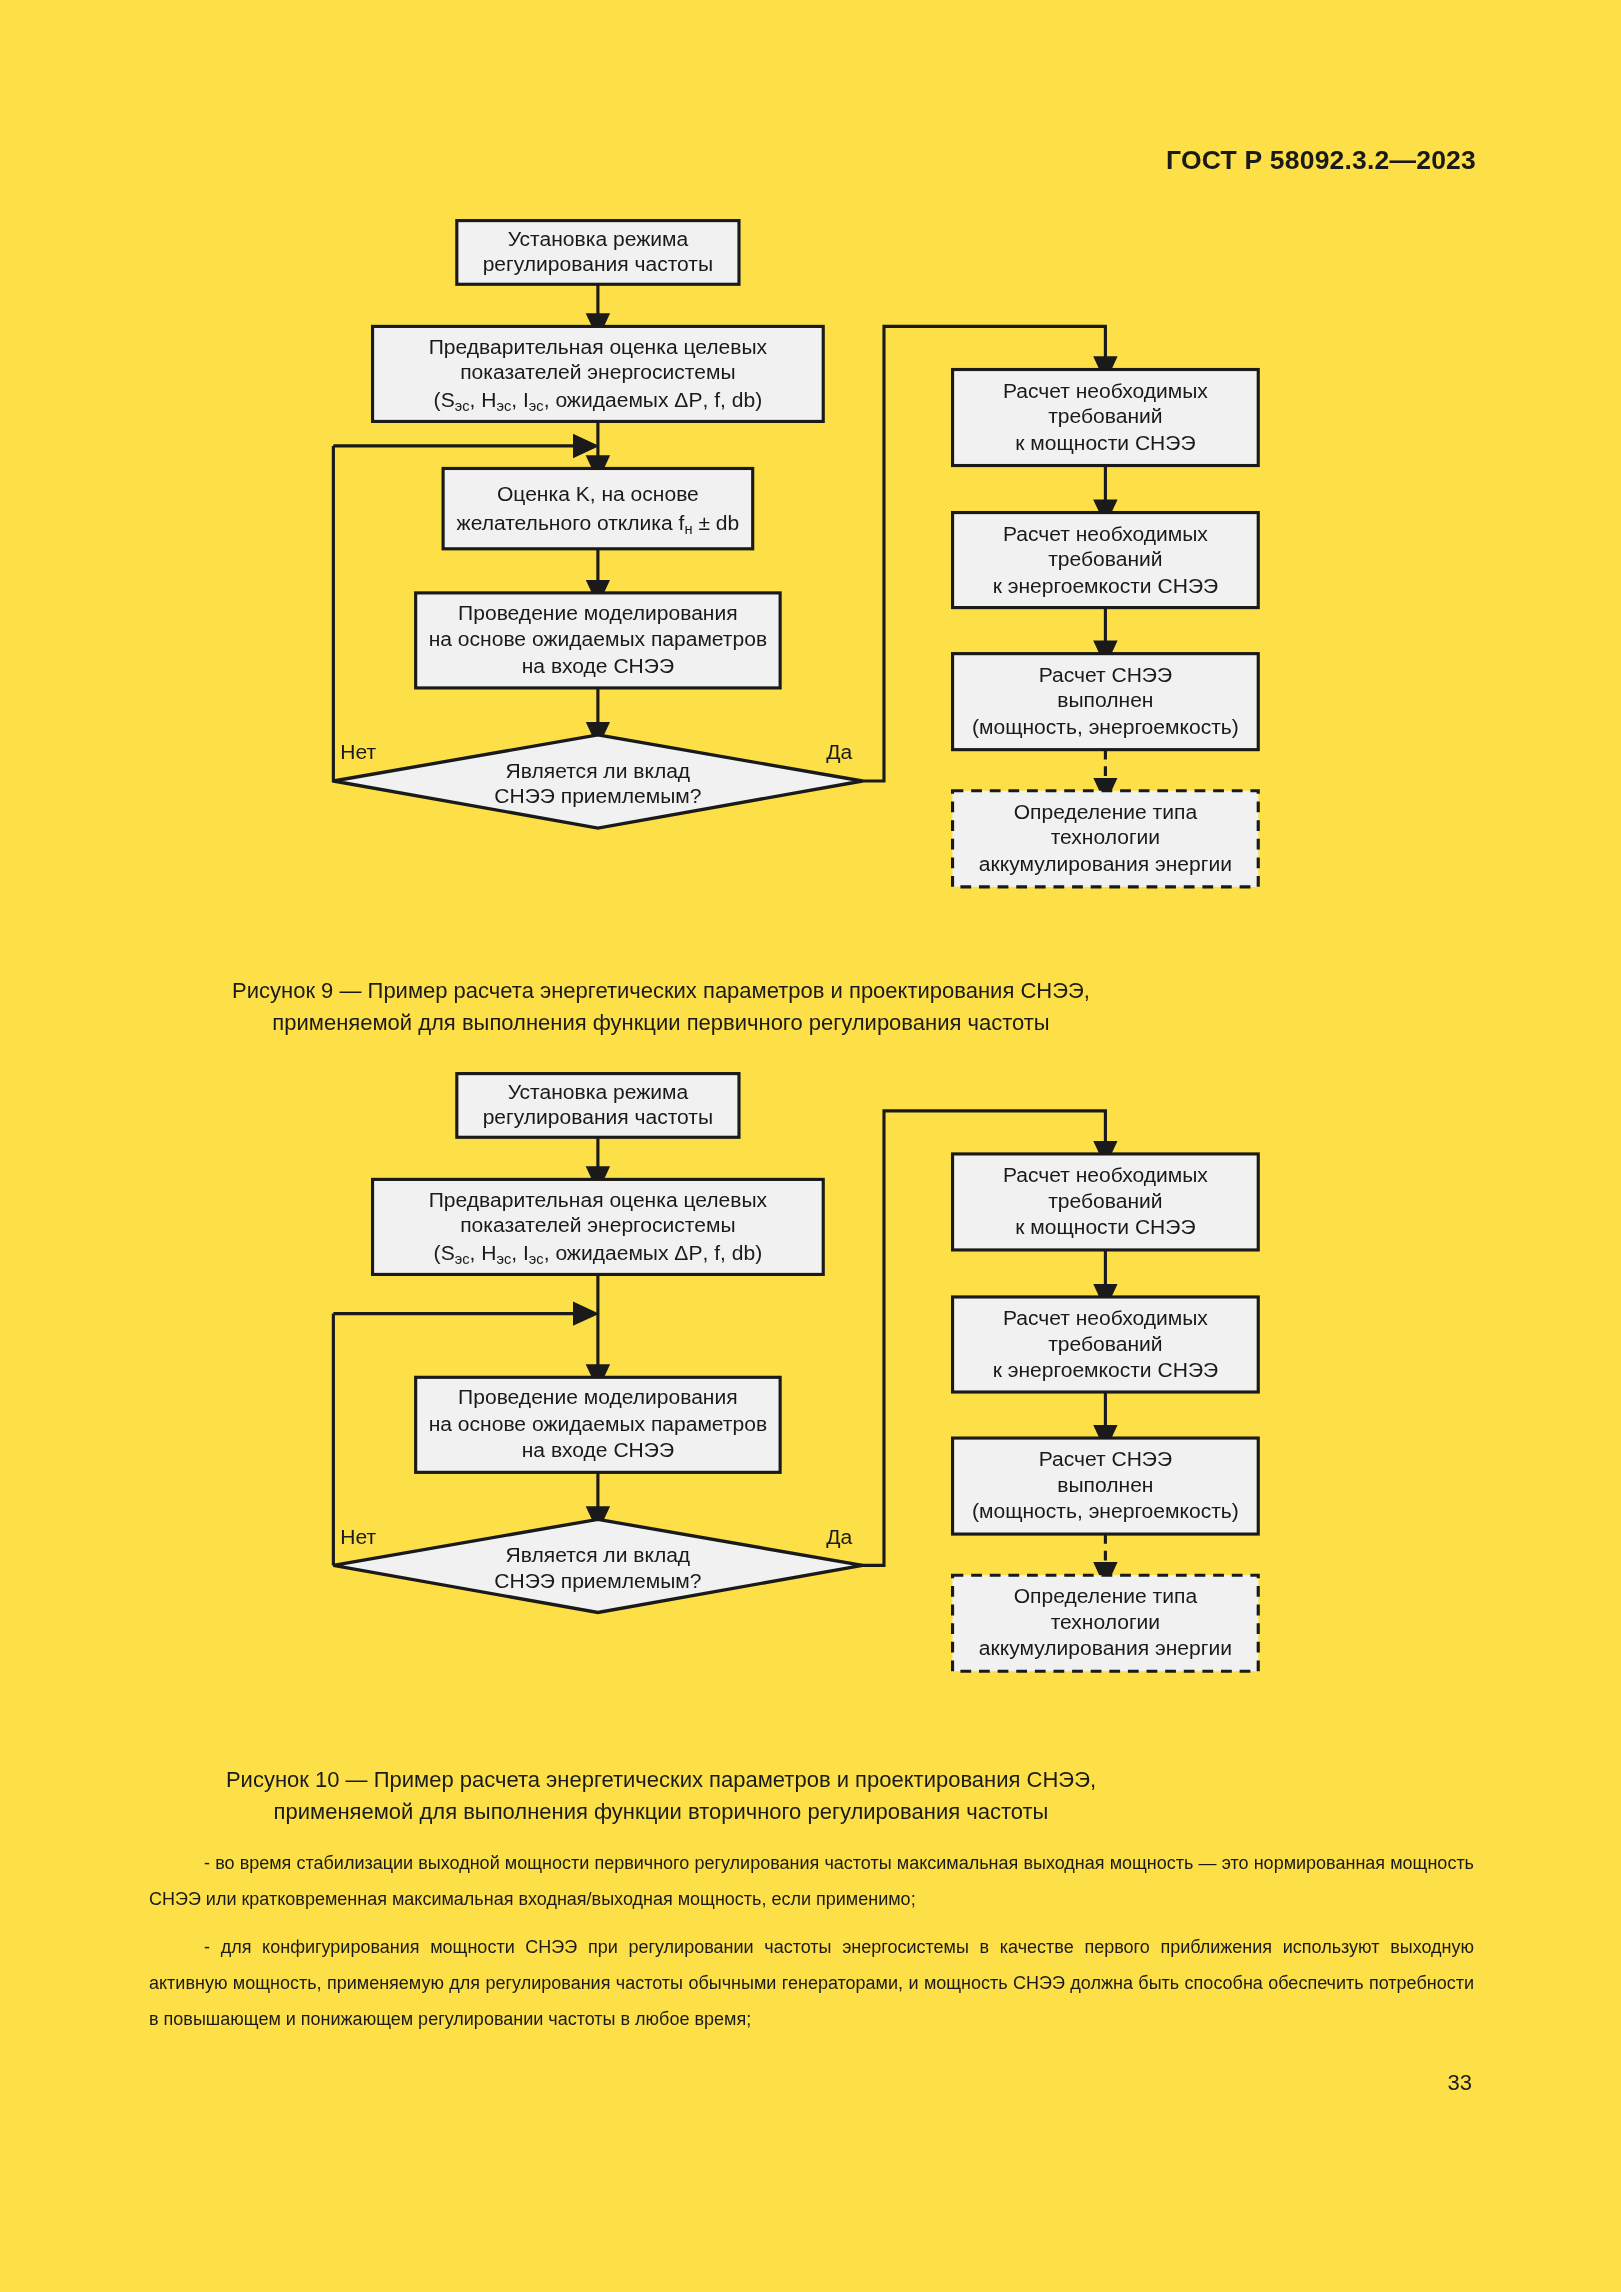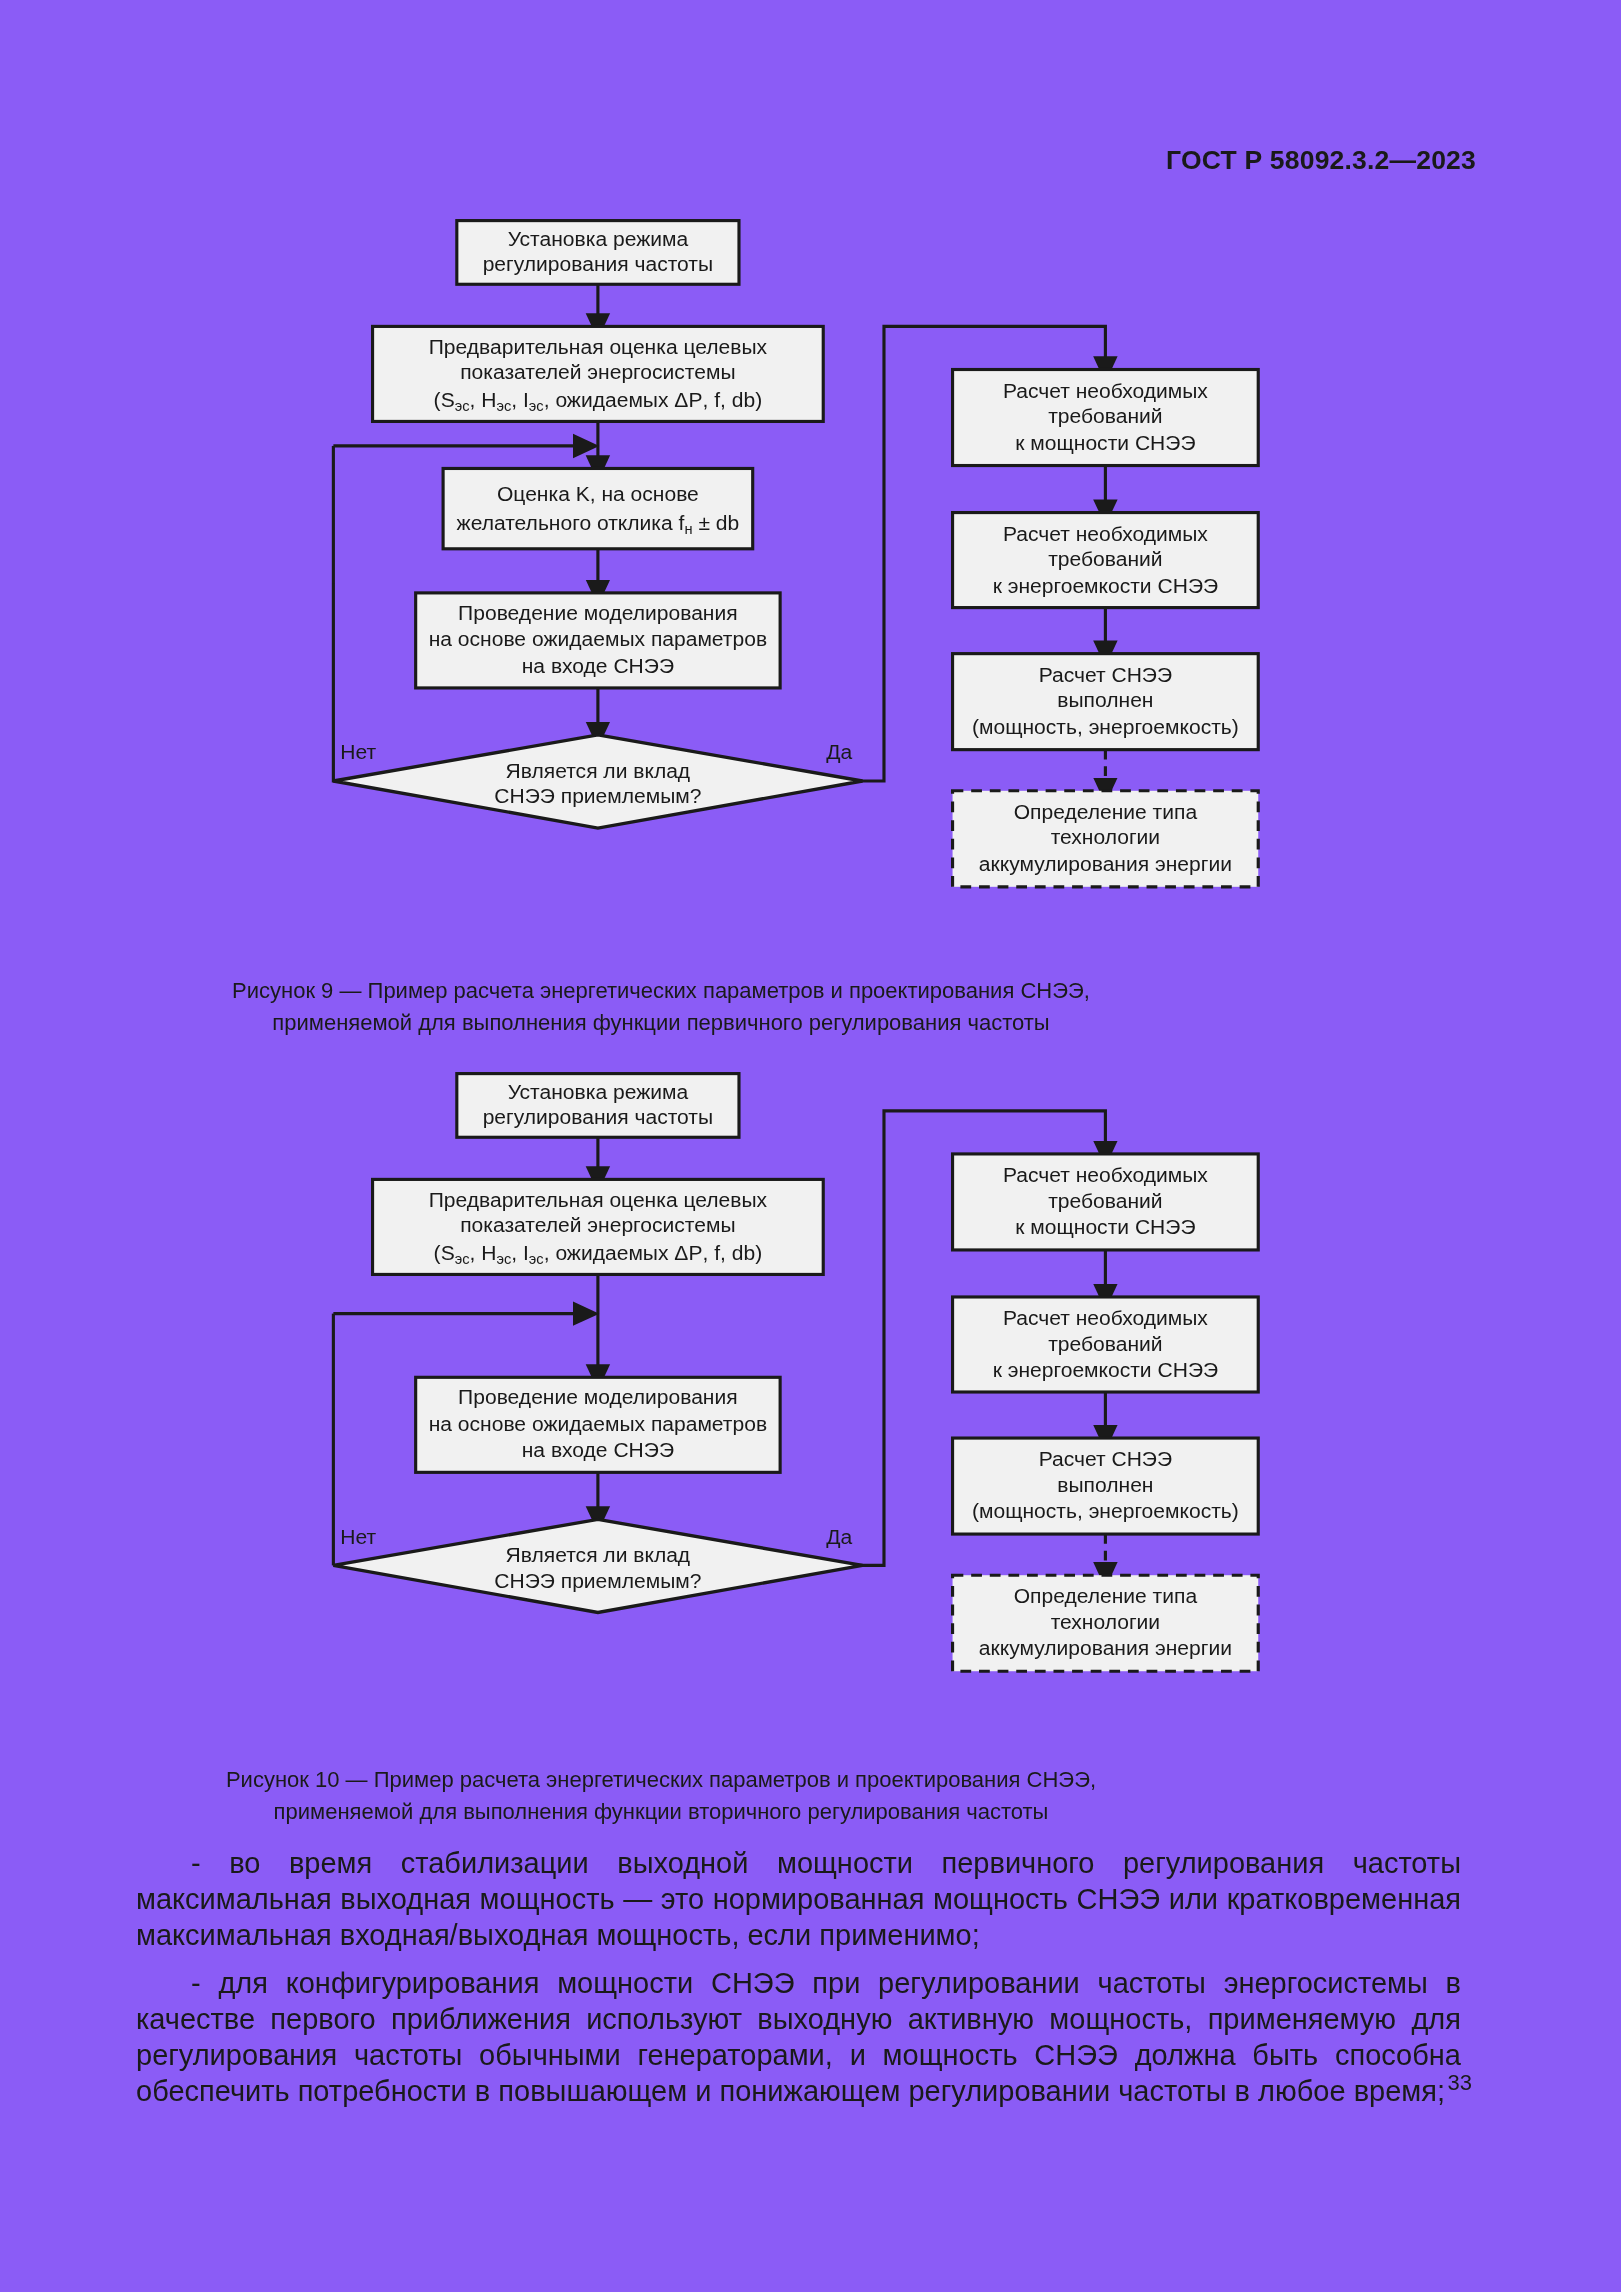--- a/index.html
+++ b/index.html
@@ -5,21 +5,21 @@
 <style>
   html, body {
     margin: 0;
     padding: 0;
     background: #f1f1f1;
   }
   .page {
     position: relative;
     width: 1621px;
     height: 2293px;
-    background: #8b5cf6;
+    background: #fde047;
     font-family: "Liberation Sans", sans-serif;
     color: #1a1a1a;
     overflow: hidden;
   }
 
   
   .doc-header {
     position: absolute;
     top: 145px;
     right: 145px;
@@ -79,23 +79,23 @@
     font-size: 22px;
     line-height: 32px;
   }
   #caption-9  { top: 975px; }
   #caption-10 { top: 1764px; }
   .caption .l2 { display: block; }
 
   
   .body-text {
     position: absolute;
-    left: 136px;
+    left: 149px;
     width: 1325px;
-    font-size: 29px;
+    font-size: 18px;
     line-height: 36px;
     text-align: justify;
   }
   #body-text { top: 1845px; }
   .body-text p { margin: 0; }
   .body-text p + p { margin-top: 12px; }
   .body-text p.indent { text-indent: 55px; }
 
   .page-number {
     position: absolute;

